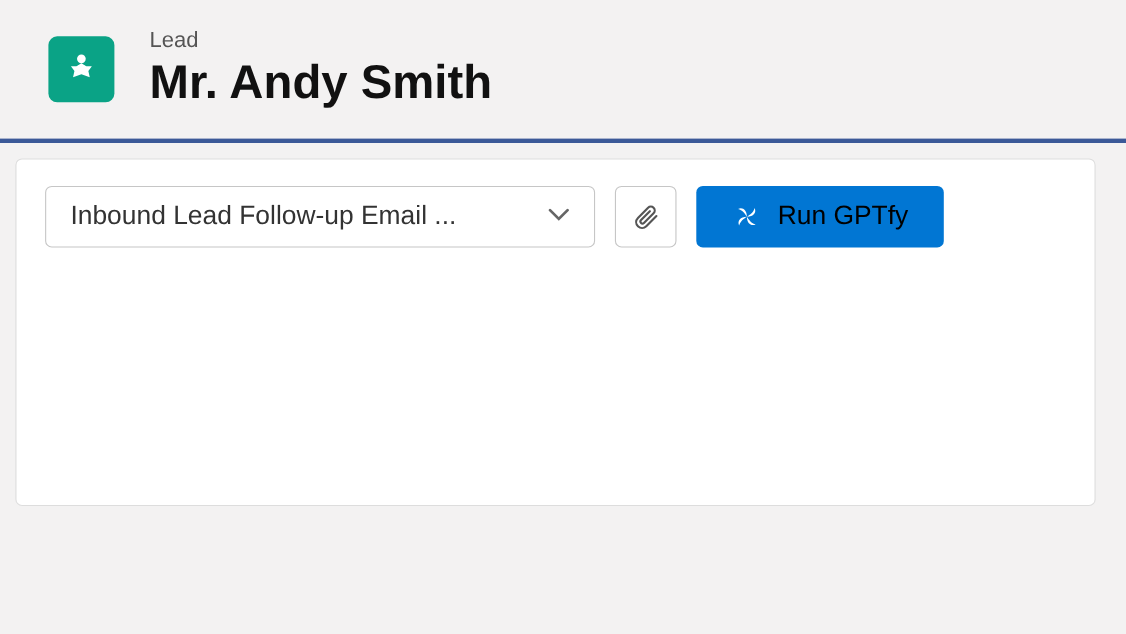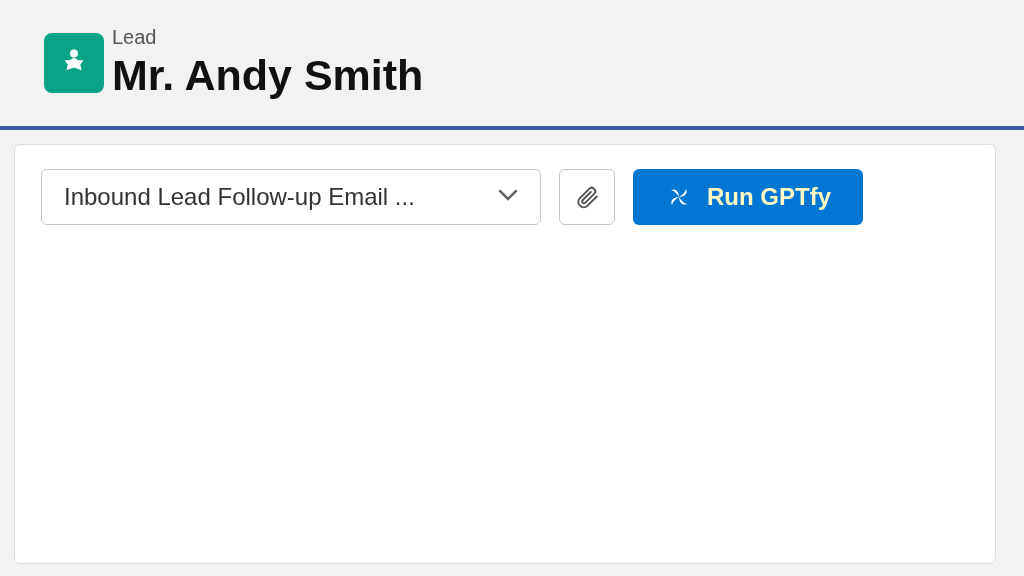--- a/index.html
+++ b/index.html
@@ -9,21 +9,21 @@
     width: 1024px;
     height: 576px;
     overflow: hidden;
   }
   .header-section {
     background: #f3f2f2;
     border-bottom: 4px solid #3b5998;
     padding: 26px 0 26px 44px;
     display: flex;
     align-items: center;
-    gap: 8px;
+    gap: 32px;
   }
   .lead-icon-box {
     width: 60px;
     height: 60px;
     background: #0aa386;
     border-radius: 8px;
     display: flex;
     align-items: center;
     justify-content: center;
     flex-shrink: 0;
@@ -31,21 +31,21 @@
   .lead-icon-box svg { width: 38px; height: 38px; }
   .header-text { display: flex; flex-direction: column; gap: 2px; }
   .record-type { font-size: 20px; color: #555; font-weight: 400; }
   .record-name { font-size: 43px; color: #111; font-weight: 700; }
   .main-card {
     background: #fff;
     margin: 14px 28px 0 14px;
     border-radius: 6px;
     border: 1px solid #ddd;
     padding: 24px 26px;
-    height: 420px;
+    height: 316px;
   }
   .action-row {
     display: flex;
     align-items: center;
     gap: 18px;
     margin-bottom: 48px;
   }
   .template-dropdown {
     display: flex;
     align-items: center;
@@ -75,23 +75,23 @@
     display: flex;
     align-items: center;
     justify-content: center;
     cursor: pointer;
   }
   .run-btn {
     height: 56px;
     border: none;
     border-radius: 6px;
     background: #0176d3;
-    color: #fef9c3;
+    color: #000000;
     font-size: 24px;
-    font-weight: 700;
+    font-weight: 400;
     padding: 0 32px;
     display: flex;
     align-items: center;
     gap: 14px;
     cursor: pointer;
   }
   .run-btn .pin {
     width: 28px; height: 28px;
   }
   .email-body p {

